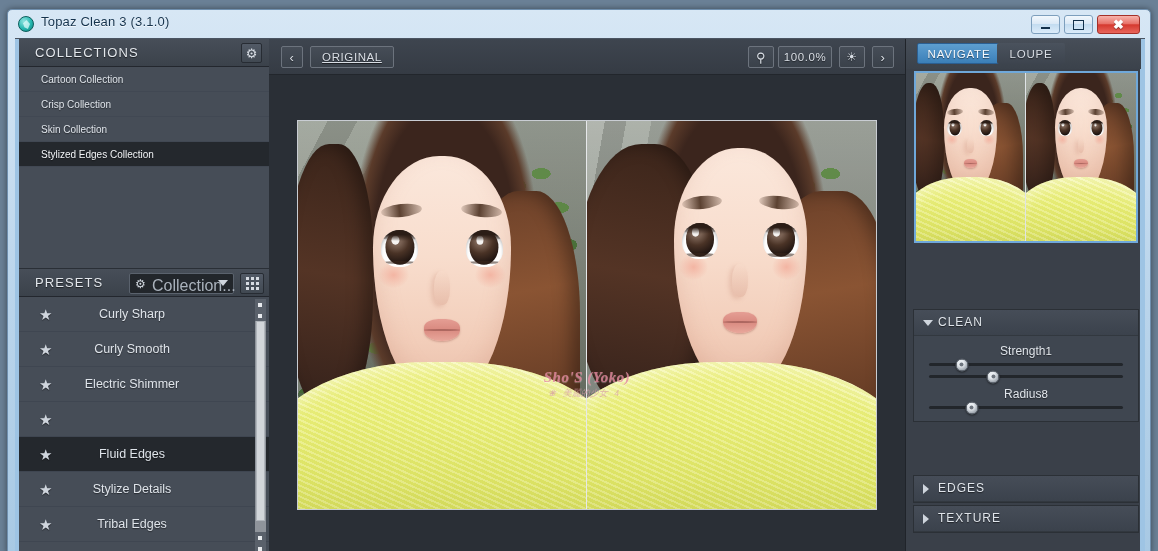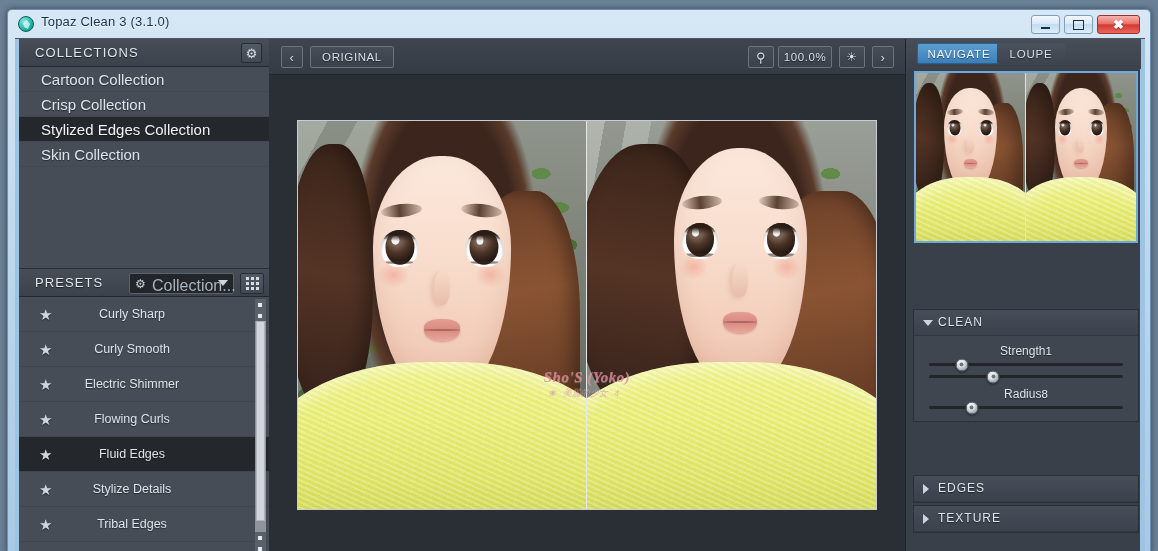--- a/index.html
+++ b/index.html
@@ -100,21 +100,21 @@
   .gear-glyph { font-size: 13px; color: #d7dce3; line-height: 1; }
 
   #collections-list {
     position: absolute; left: 4px; top: 28px; width: 250px; height: 202px;
     background: #464d57;
     border-bottom: 1px solid #2a2f36;
   }
   .coll-item {
     position: relative; height: 25px; line-height: 25px;
     padding-left: 22px;
-    font-size: 15px; color: #dfe4ea;
+    font-size: 10px; color: #dfe4ea;
     border-bottom: 1px solid #414853;
     text-shadow: 0 1px 1px rgba(0,0,0,.45);
   }
   .coll-item.selected { background: #24282d; color: #f2f4f7; }
 
   #presets-header { top: 230px; }
   #preset-select {
     position: absolute; left: 110px; top: 4px; width: 105px; height: 21px;
     background: #22262b; border: 1px solid #5a626d; border-radius: 2px;
   }
@@ -198,21 +198,21 @@
   }
   .tb-btn {
     position: absolute; top: 7px; height: 22px;
     border: 1px solid #6c737d; border-radius: 2px;
     background: linear-gradient(to bottom, #464d57 0%, #3a414a 100%);
     display: flex; align-items: center; justify-content: center;
     font-size: 11.5px; color: #d9dee5; letter-spacing: .6px;
     text-shadow: 0 1px 1px rgba(0,0,0,.5);
   }
   #tb-prev { left: 12px; width: 22px; font-size: 13px; }
-  #tb-original { left: 41px; width: 84px; }
+  #tb-original { left: 41px; width: 84px; text-decoration: underline; }
   #tb-search { right: 131px; width: 26px; font-size: 13px; }
   #tb-zoom { right: 73px; width: 54px; }
   #tb-bulb { right: 40px; width: 26px; font-size: 12px; }
   #tb-next { right: 11px; width: 22px; font-size: 13px; }
 
   #image-stage {
     position: absolute; left: 0; top: 36px; right: 0; bottom: 0;
     background: #2a2f36;
     display: flex; align-items: center; justify-content: center;
   }
@@ -500,22 +500,22 @@
       <div class="panel-header" id="collections-header">
         <span class="ph-title">COLLECTIONS</span>
         <div class="gear-btn">
           <span class="gear-glyph">⚙</span>
         </div>
       </div>
 
       <div id="collections-list">
         <div class="coll-item">Cartoon Collection</div>
         <div class="coll-item">Crisp Collection</div>
+        <div class="coll-item">Skin Collection</div>
         <div class="coll-item selected">Stylized Edges Collection</div>
-        <div class="coll-item">Skin Collection</div>
       </div>
 
       <div class="panel-header" id="presets-header">
         <span class="ph-title">PRESETS</span>
         <div id="preset-select">
           <span class="sel-gear">⚙</span>
           <span class="sel-label">Collection...</span>
           <span class="sel-caret"></span>
         </div>
         <div id="grid-btn">
@@ -531,21 +531,20 @@
         <div class="preset-item">
           <span class="preset-star">★</span>
           <span class="preset-label">Curly Smooth</span>
         </div>
         <div class="preset-item">
           <span class="preset-star">★</span>
           <span class="preset-label">Electric Shimmer</span>
         </div>
         <div class="preset-item">
           <span class="preset-star">★</span>
-          <span class="preset-label">Flowing Curls</span>
         </div>
         <div class="preset-item selected">
           <span class="preset-star">★</span>
           <span class="preset-label">Fluid Edges</span>
         </div>
         <div class="preset-item">
           <span class="preset-star">★</span>
           <span class="preset-label">Stylize Details</span>
         </div>
         <div class="preset-item">

